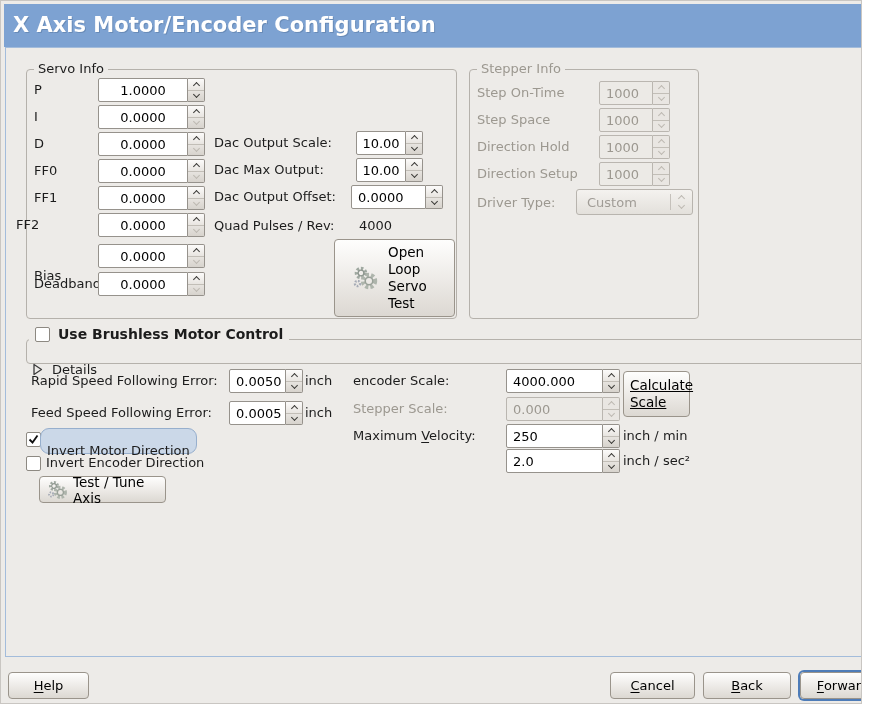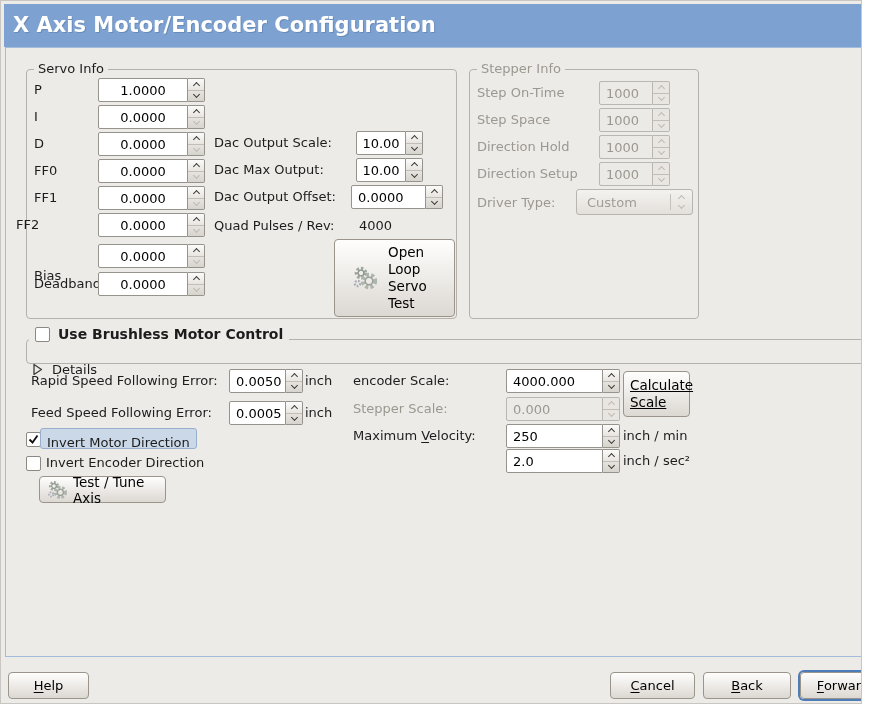--- a/index.html
+++ b/index.html
@@ -57,21 +57,21 @@
     display:flex; align-items:center; justify-content:center;
     font-size:13px; color:#000; cursor:default;
   }
   .btn.focusring { box-shadow:0 0 0 2px var(--focus,#4e7cb8); }
   
   .cb { width:15px; height:15px; background:#fff; border:1px solid #8d8982; border-radius:2px;
         display:flex; align-items:center; justify-content:center; }
   .hl {
     background:var(--selection_bg,#cbd8e8);
     border:1px solid var(--selection_border,#97afcd);
-    border-radius:3px; line-height:19px; padding:4px 6px; white-space:nowrap;
+    border-radius:9px; line-height:19px; padding:12px 6px; white-space:nowrap;
   }
   
   .combo {
     display:flex; align-items:center;
     border:1px solid #b8b4ae; border-radius:3px;
     background:linear-gradient(#f4f2ef,#e3e0db);
     color:#a09c96;
   }
   .combo .ctext { flex:1; padding-left:10px; }
   .combo .csep { width:1px; height:16px; background:#c5c1bb; }

